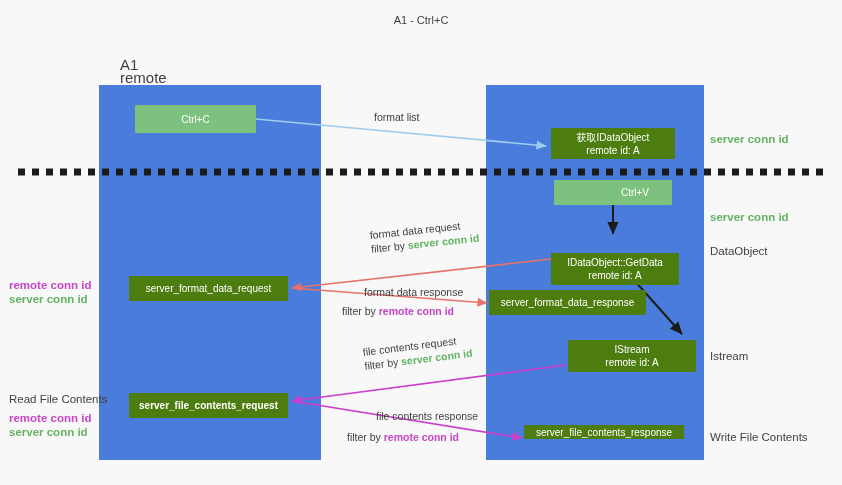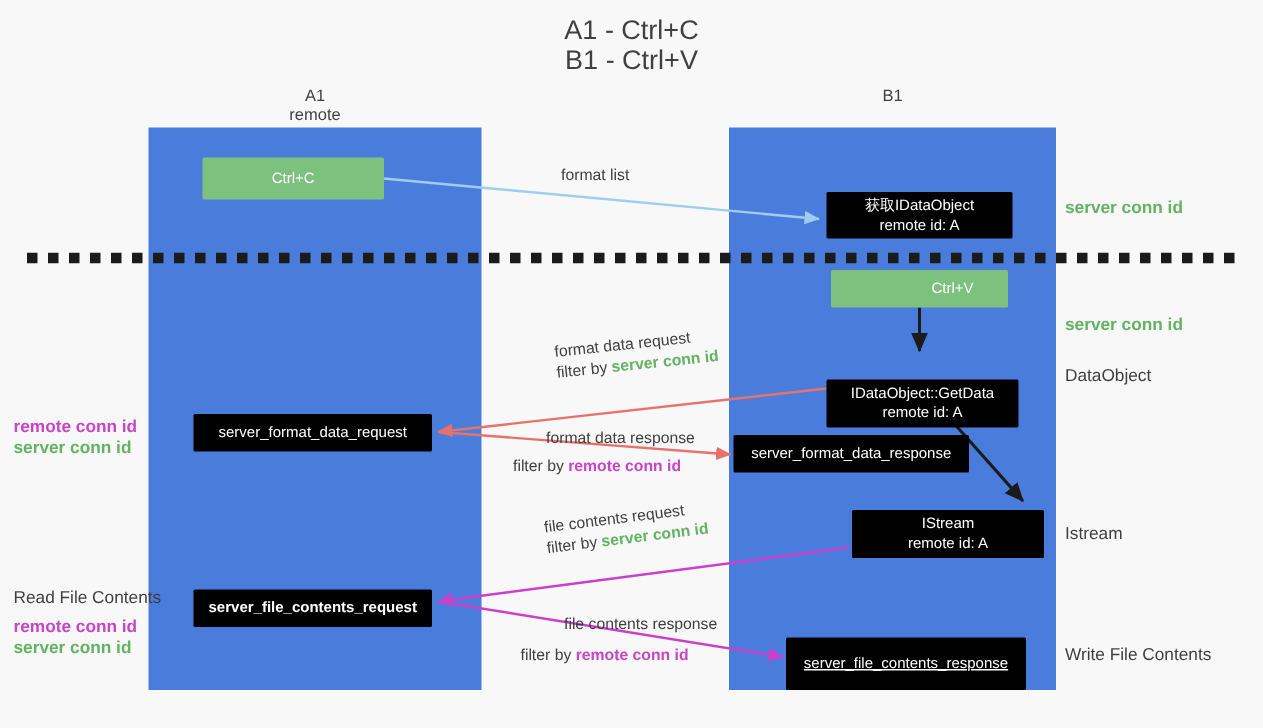--- a/index.html
+++ b/index.html
@@ -19,29 +19,28 @@
     height: 485px;
   }
   .abs { position: absolute; }
 
   
   #title-block {
     left: 0; top: 10px;
     width: 842px;
     text-align: center;
     color: #404040;
-    font-size: 18px;
+    font-size: 11px;
     line-height: 20px;
   }
 
   
   .col-header {
-    text-align: center;
     color: #3f3f3f;
-    font-size: 11px;
+    font-size: 15px;
     line-height: 13px;
   }
   .col-header .ch-name { display: block; }
   .col-header .ch-sub  { display: block; }
 
   
   .lane {
     background: #4a7ddb;
     top: 85px;
     height: 375px;
@@ -56,21 +55,21 @@
     flex-direction: column;
     align-items: center;
     justify-content: center;
     color: #ffffff;
     font-size: 10px;
     line-height: 13px;
     text-align: center;
     border-radius: 1px;
   }
   .box.green  { background: #7dc17f; }
-  .box.orange { background: #000000; }
+  .box.orange { background: #4d7c0f; }
   .box .l2 { display: block; }
 
   
   .side-note {
     font-size: 11.5px;
     line-height: 14px;
   }
   .c-green   { color: #63b363; font-weight: bold; }
   .c-magenta { color: #c745c7; font-weight: bold; }
 
@@ -98,29 +97,27 @@
     pointer-events: none;
   }
 </style>
 </head>
 <body>
 
 <div id="root">
 
   <div id="title-block" class="abs">
     <div>A1 - Ctrl+C</div>
-    <div>B1 - Ctrl+V</div>
   </div>
 
   <div class="abs col-header" style="left:120px; top:58px; width:180px;">
     <span class="ch-name">A1</span>
     <span class="ch-sub">remote</span>
   </div>
   <div class="abs col-header" style="left:505px; top:58px; width:180px;">
-    <span class="ch-name">B1</span>
   </div>
 
   <div id="lane-a1" class="abs lane"></div>
   <div id="lane-b1" class="abs lane"></div>
 
   <svg id="wires" class="abs" viewBox="0 0 842 485">
     <defs>
       <marker id="ah-blue" markerWidth="7" markerHeight="7" refX="6" refY="3.2" orient="auto">
         <path d="M0,0.4 L6.4,3.2 L0,6 z" fill="#9ecdf0"></path>
       </marker>
@@ -180,21 +177,21 @@
   </div>
 
   <div class="abs box orange" style="left:489px; top:290px; width:157px; height:25px;">
     <span>server_format_data_response</span>
   </div>
 
   <div class="abs box orange" style="left:129px; top:393px; width:159px; height:25px;font-weight:bold;">
     <span>server_file_contents_request</span>
   </div>
 
-  <div class="abs box orange" style="left:524px; top:425px; width:160px; height:35px;text-decoration:underline;">
+  <div class="abs box orange" style="left:524px; top:425px; width:160px; height:14px;">
     <span>server_file_contents_response</span>
   </div>
 
   <div class="abs edge-label" style="left:374px; top:110px;">
     <div>format list</div>
   </div>
 
   <div class="abs edge-label" style="left:369px; top:228px; transform:rotate(-6deg); transform-origin:left top;">
     <div>format data request</div>
     <div><span>filter by </span><span class="em-green">server conn id</span></div>

